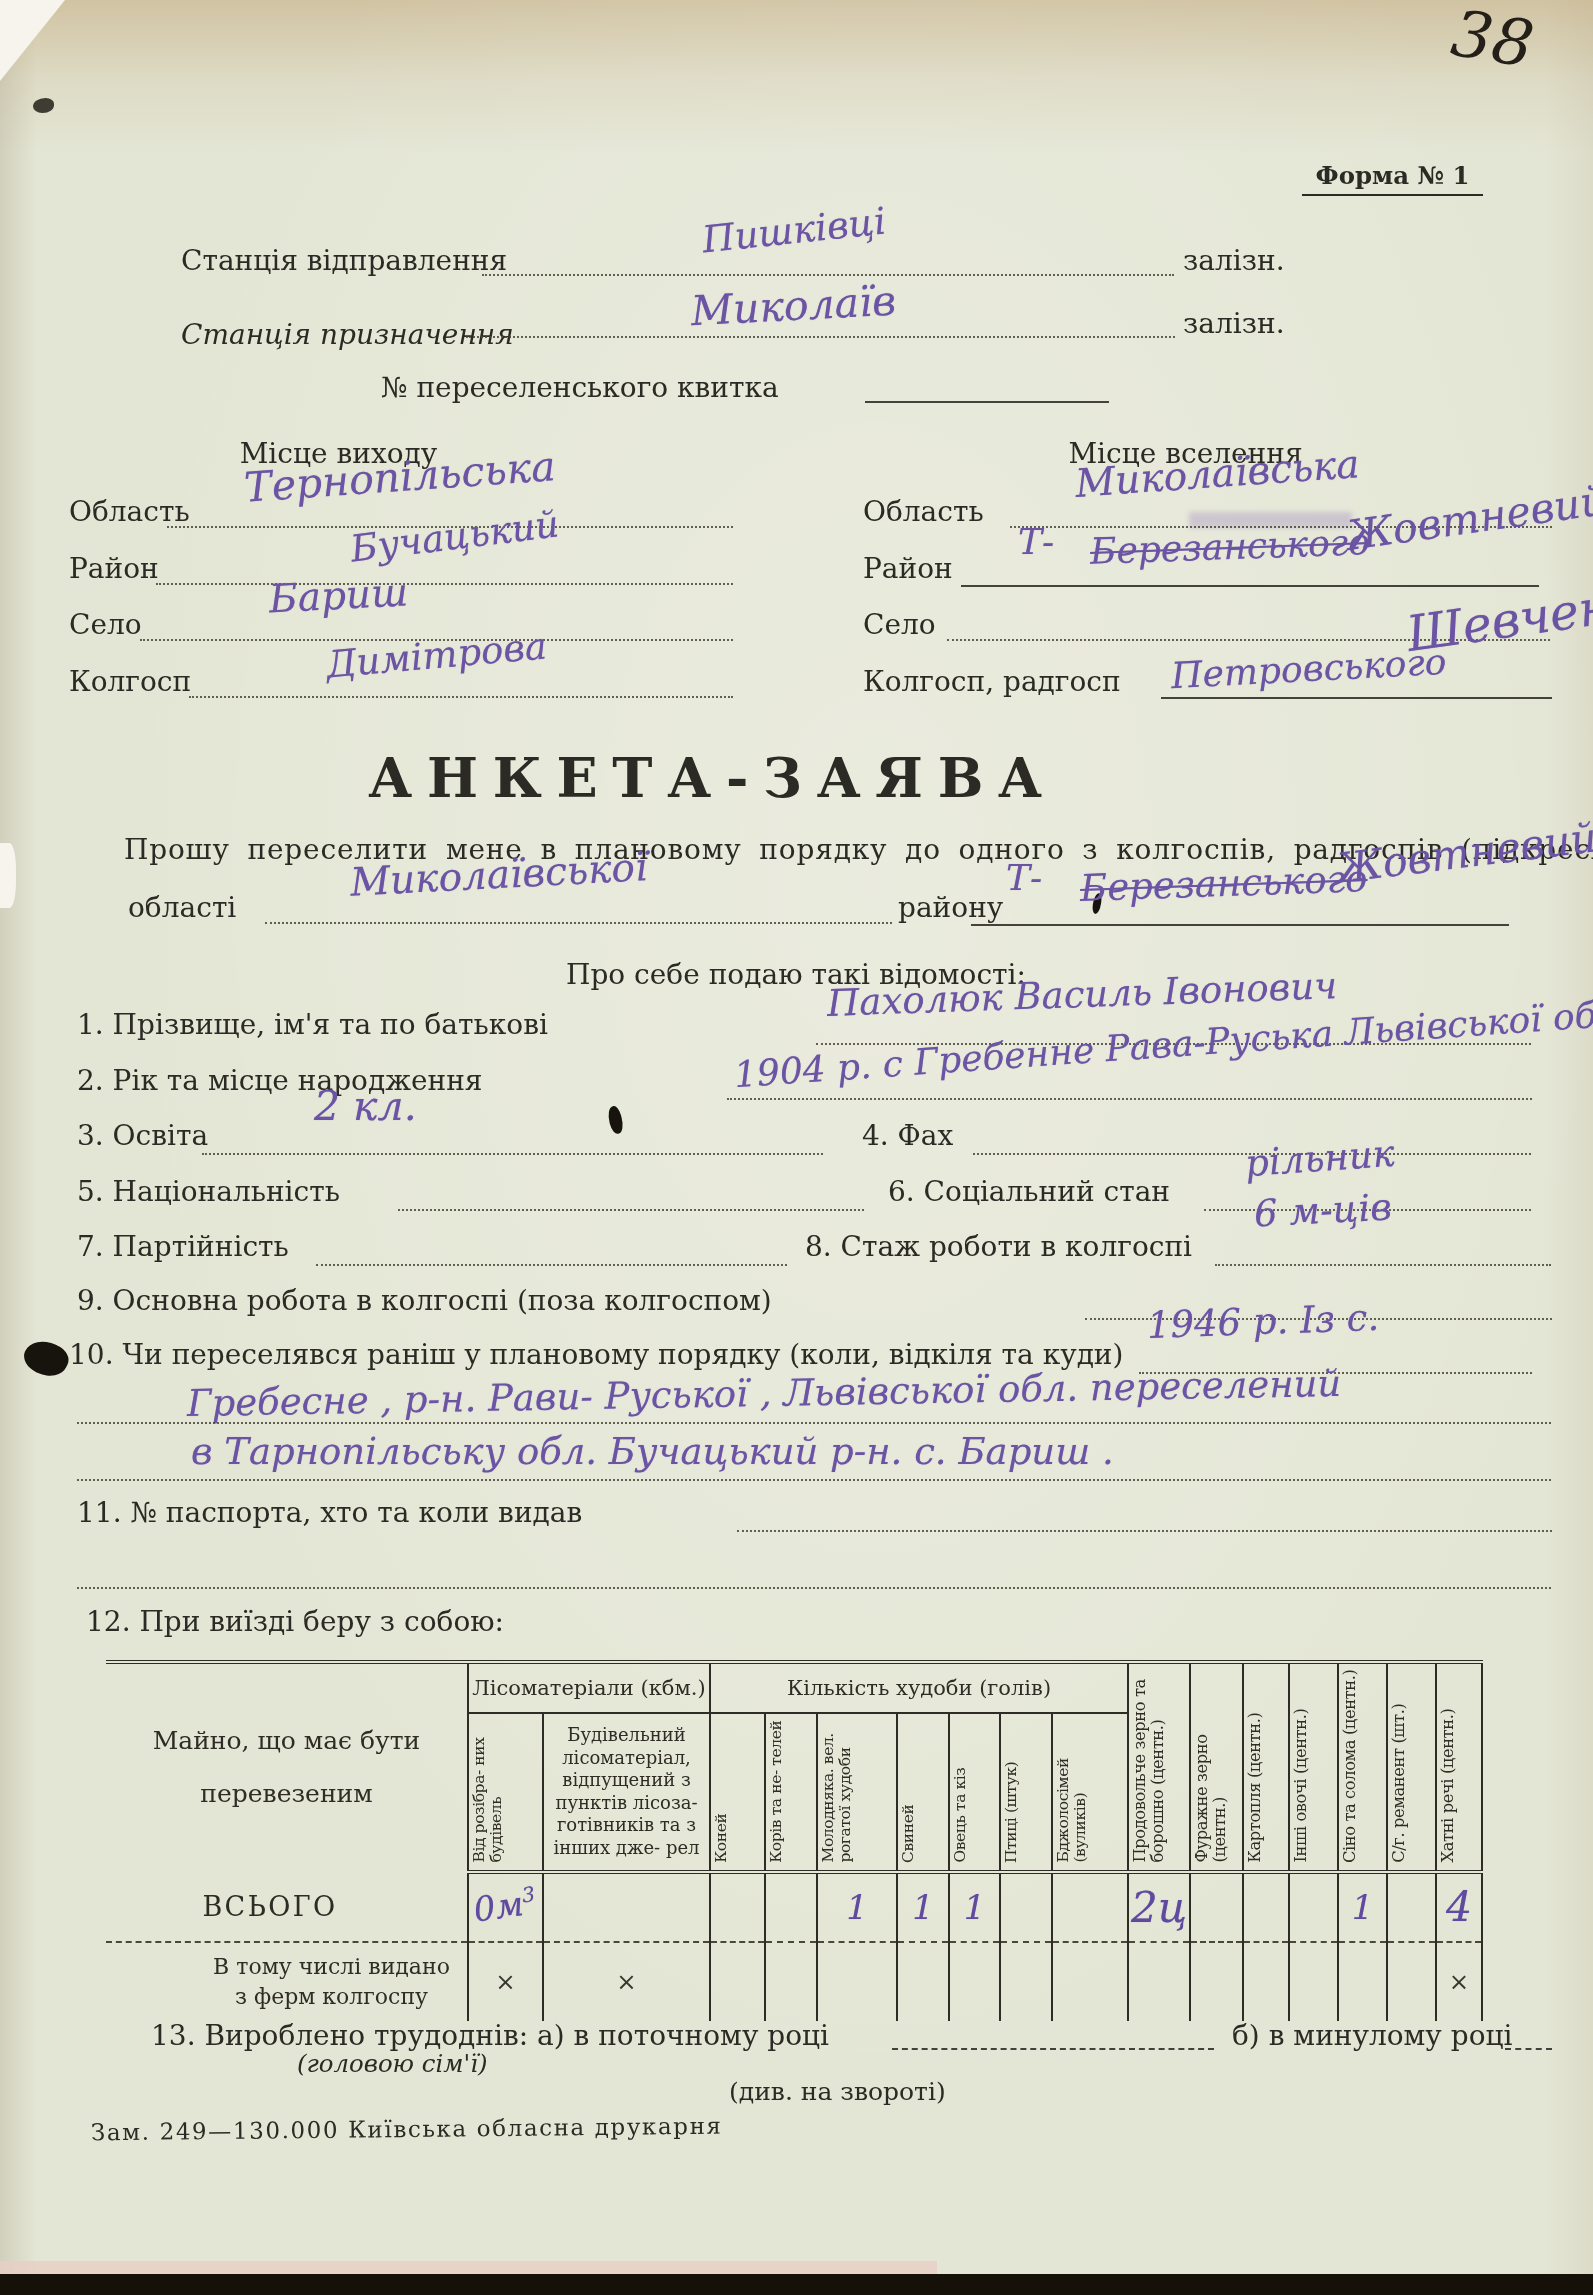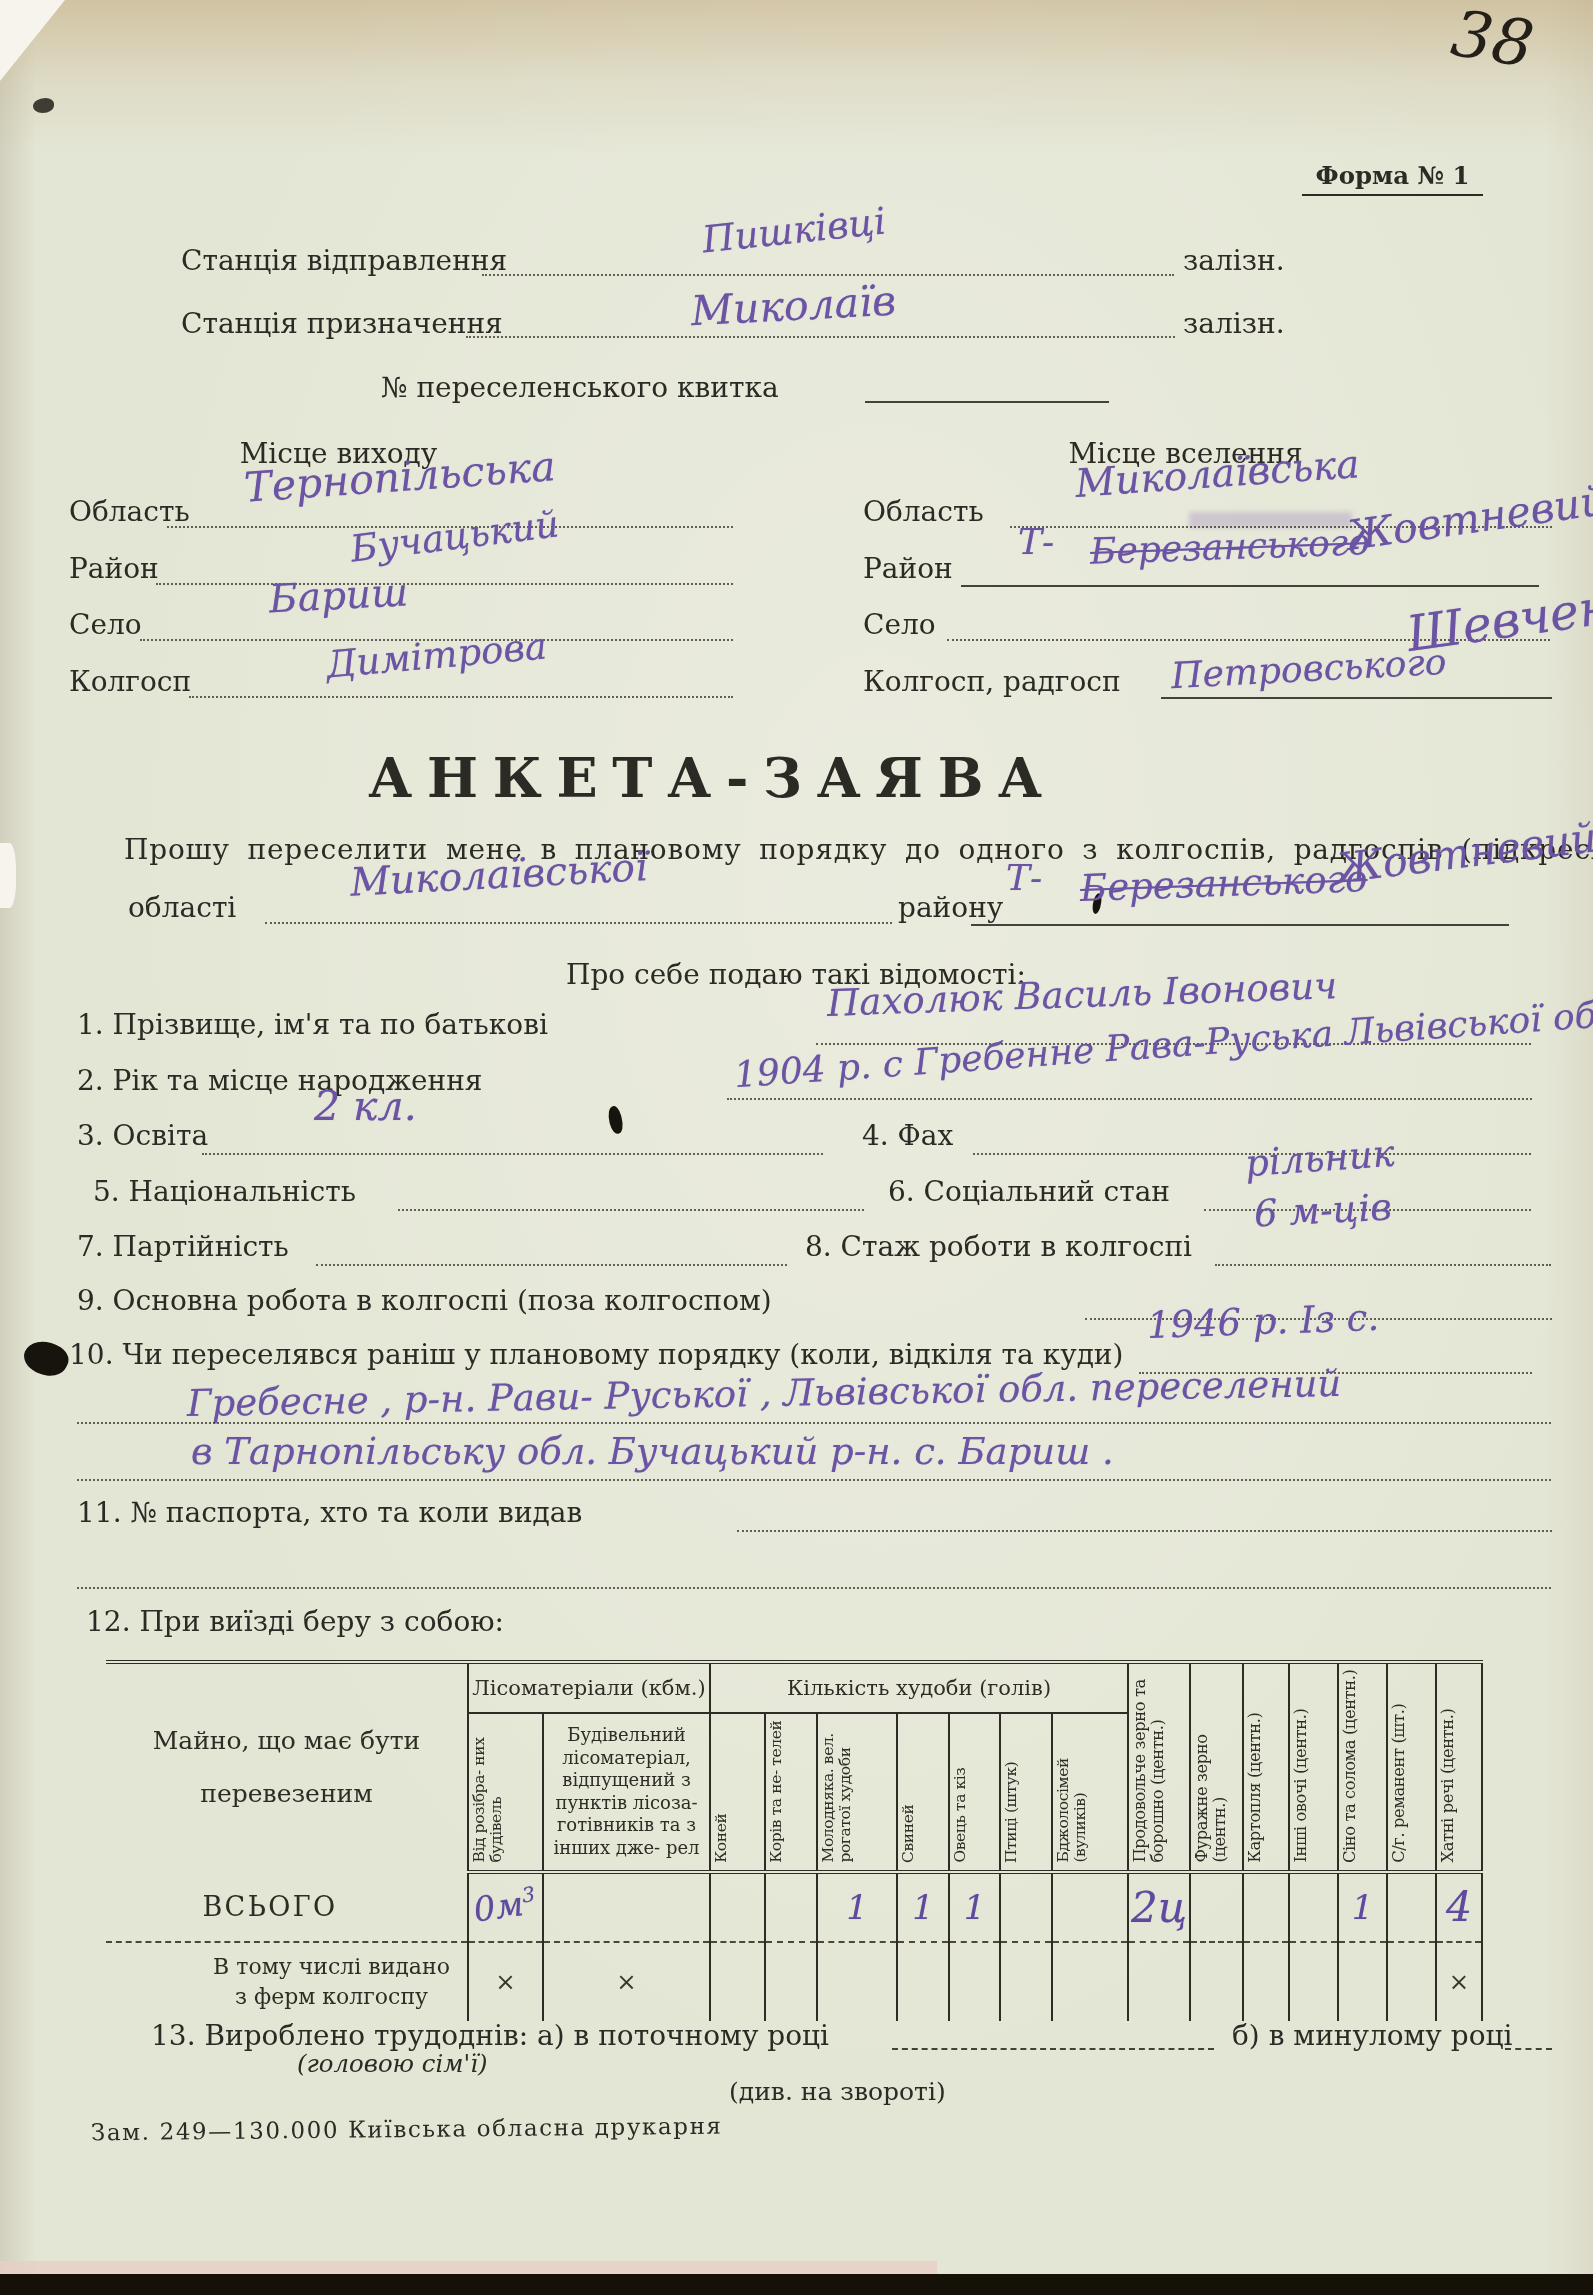--- a/index.html
+++ b/index.html
@@ -59,21 +59,21 @@
   <div class="pos" style="left:0;top:2274px;width:1593px;height:21px;background:#151109;"></div>
 
   <div class="pos hw" style="left:1452px;top:1.6px;font-size:64px;color:#241f18;text-shadow:none;transform:rotate(9deg);">38</div>
   <div class="pos" style="left:1302px;top:161px;width:181px;text-align:center;font-size:24.4px;font-weight:bold;border-bottom:2.4px solid #2b2a24;padding-bottom:4.1px;">Форма № 1</div>
 
   <div class="pos lbl" style="left:181px;top:244px;">Станція відправлення</div>
   <div class="dline" style="left:482px;top:274px;width:692px;"></div>
   <div class="pos hw" style="left:702px;top:209px;font-size:37px;transform:rotate(-6deg);">Пишківці</div>
   <div class="pos lbl" style="left:1183px;top:244px;">залізн.</div>
 
-  <div class="pos lbl" style="left:181px;top:307px;">Станція призначення</div>
+  <div class="pos lbl" style="left:181px;top:318px;font-style:italic;">Станція призначення</div>
   <div class="dline" style="left:466px;top:336px;width:709px;"></div>
   <div class="pos hw" style="left:691px;top:282px;font-size:41px;transform:rotate(-3deg);">Миколаїв</div>
   <div class="pos lbl" style="left:1183px;top:307px;">залізн.</div>
 
   <div class="pos lbl" style="left:381px;top:371px;">№ переселенського квитка</div>
   <div class="sline" style="left:865px;top:401px;width:244px;"></div>
 
   <div class="pos lbl" style="left:196px;top:437px;width:285px;text-align:center;">Місце виходу</div>
   <div class="pos lbl" style="left:1035px;top:437px;width:301px;text-align:center;">Місце вселення</div>
 
@@ -133,21 +133,21 @@
   <div class="pos lbl" style="left:77px;top:1064px;">2. Рік та місце народження</div>
   <div class="dline" style="left:727px;top:1098px;width:805px;"></div>
   <div class="pos hw" style="left:733px;top:1023px;font-size:36px;transform:rotate(-4deg);">1904 р. с Гребенне Рава-Руська Львівської обл.</div>
 
   <div class="pos lbl" style="left:77px;top:1119px;">3. Освіта</div>
   <div class="dline" style="left:202px;top:1153px;width:621px;"></div>
   <div class="pos hw" style="left:314px;top:1082px;font-size:41px;">2 кл.</div>
   <div class="pos lbl" style="left:862px;top:1119px;">4. Фах</div>
   <div class="dline" style="left:973px;top:1153px;width:558px;"></div>
 
-  <div class="pos lbl" style="left:93px;top:1175px;">5. Національність</div>
+  <div class="pos lbl" style="left:77px;top:1175px;">5. Національність</div>
   <div class="dline" style="left:398px;top:1209px;width:466px;"></div>
   <div class="pos lbl" style="left:888px;top:1175px;">6. Соціальний стан</div>
   <div class="dline" style="left:1204px;top:1209px;width:327px;"></div>
   <div class="pos hw" style="left:1245px;top:1137px;font-size:37px;transform:rotate(-4deg);">рільник</div>
 
   <div class="pos lbl" style="left:77px;top:1230px;">7. Партійність</div>
   <div class="dline" style="left:316px;top:1264px;width:471px;"></div>
   <div class="pos lbl" style="left:805px;top:1230px;">8. Стаж роботи в колгоспі</div>
   <div class="dline" style="left:1215px;top:1264px;width:336px;"></div>
   <div class="pos hw" style="left:1254px;top:1189px;font-size:37px;transform:rotate(-3deg);">6 м-ців</div>

